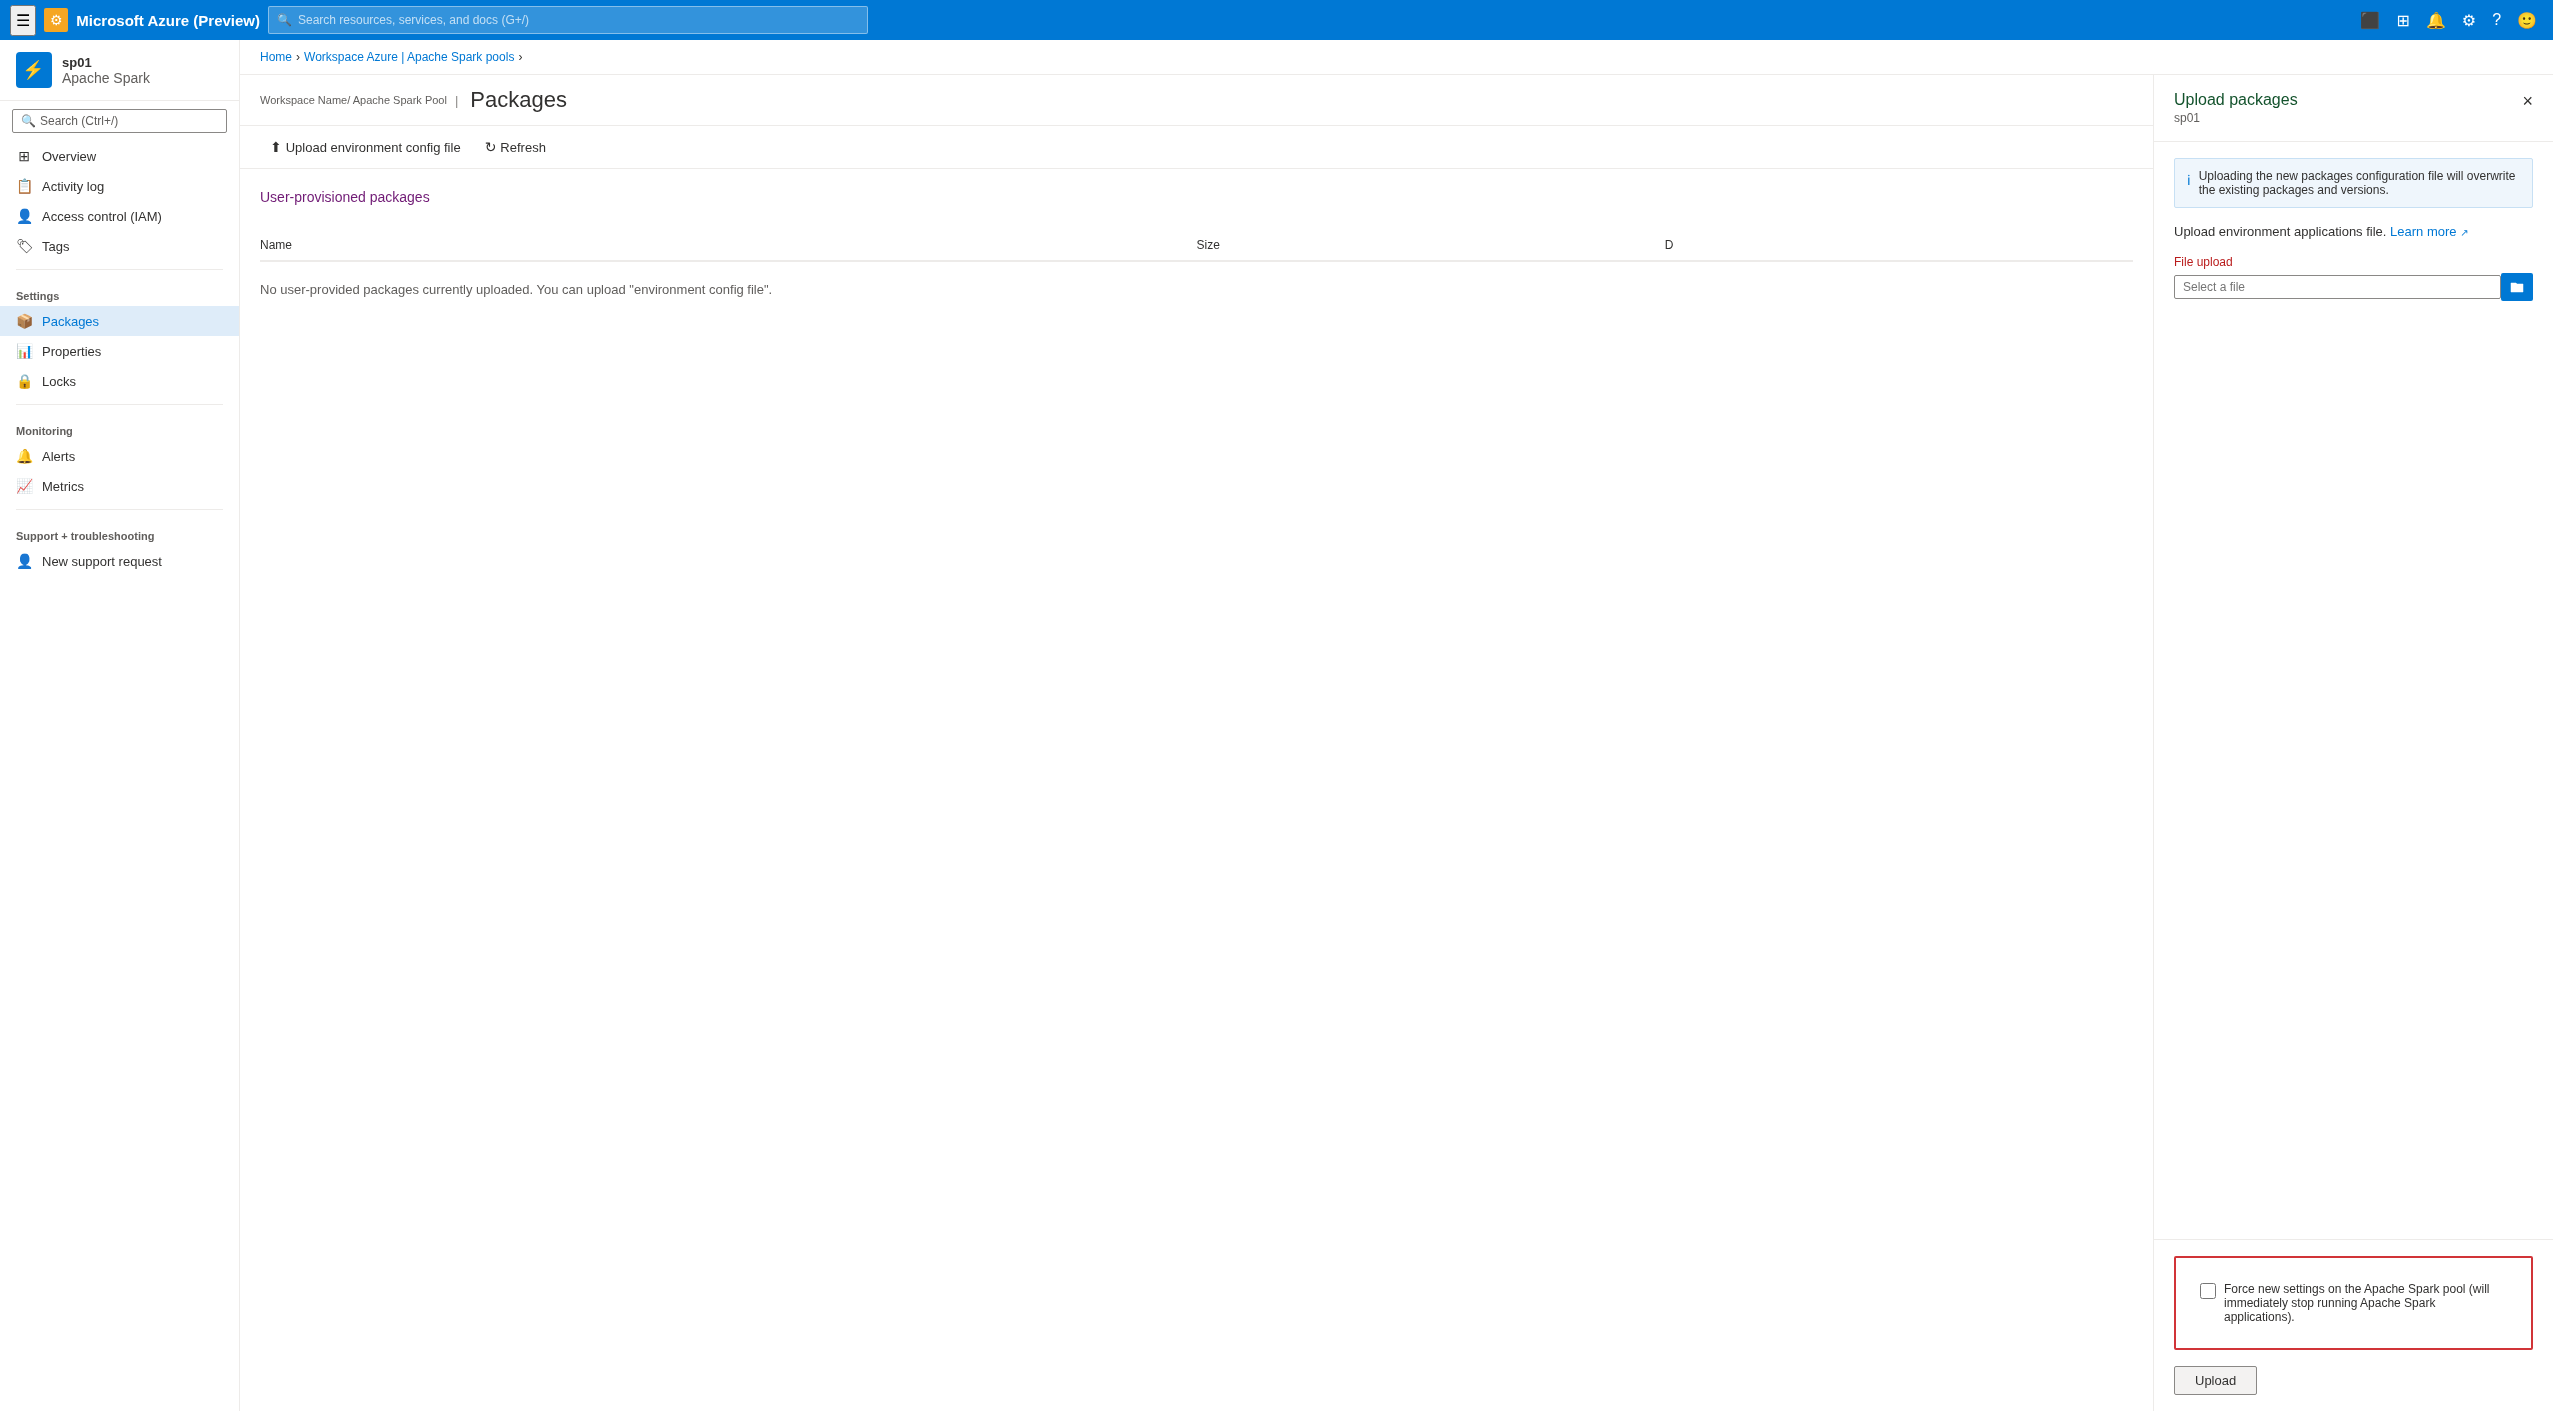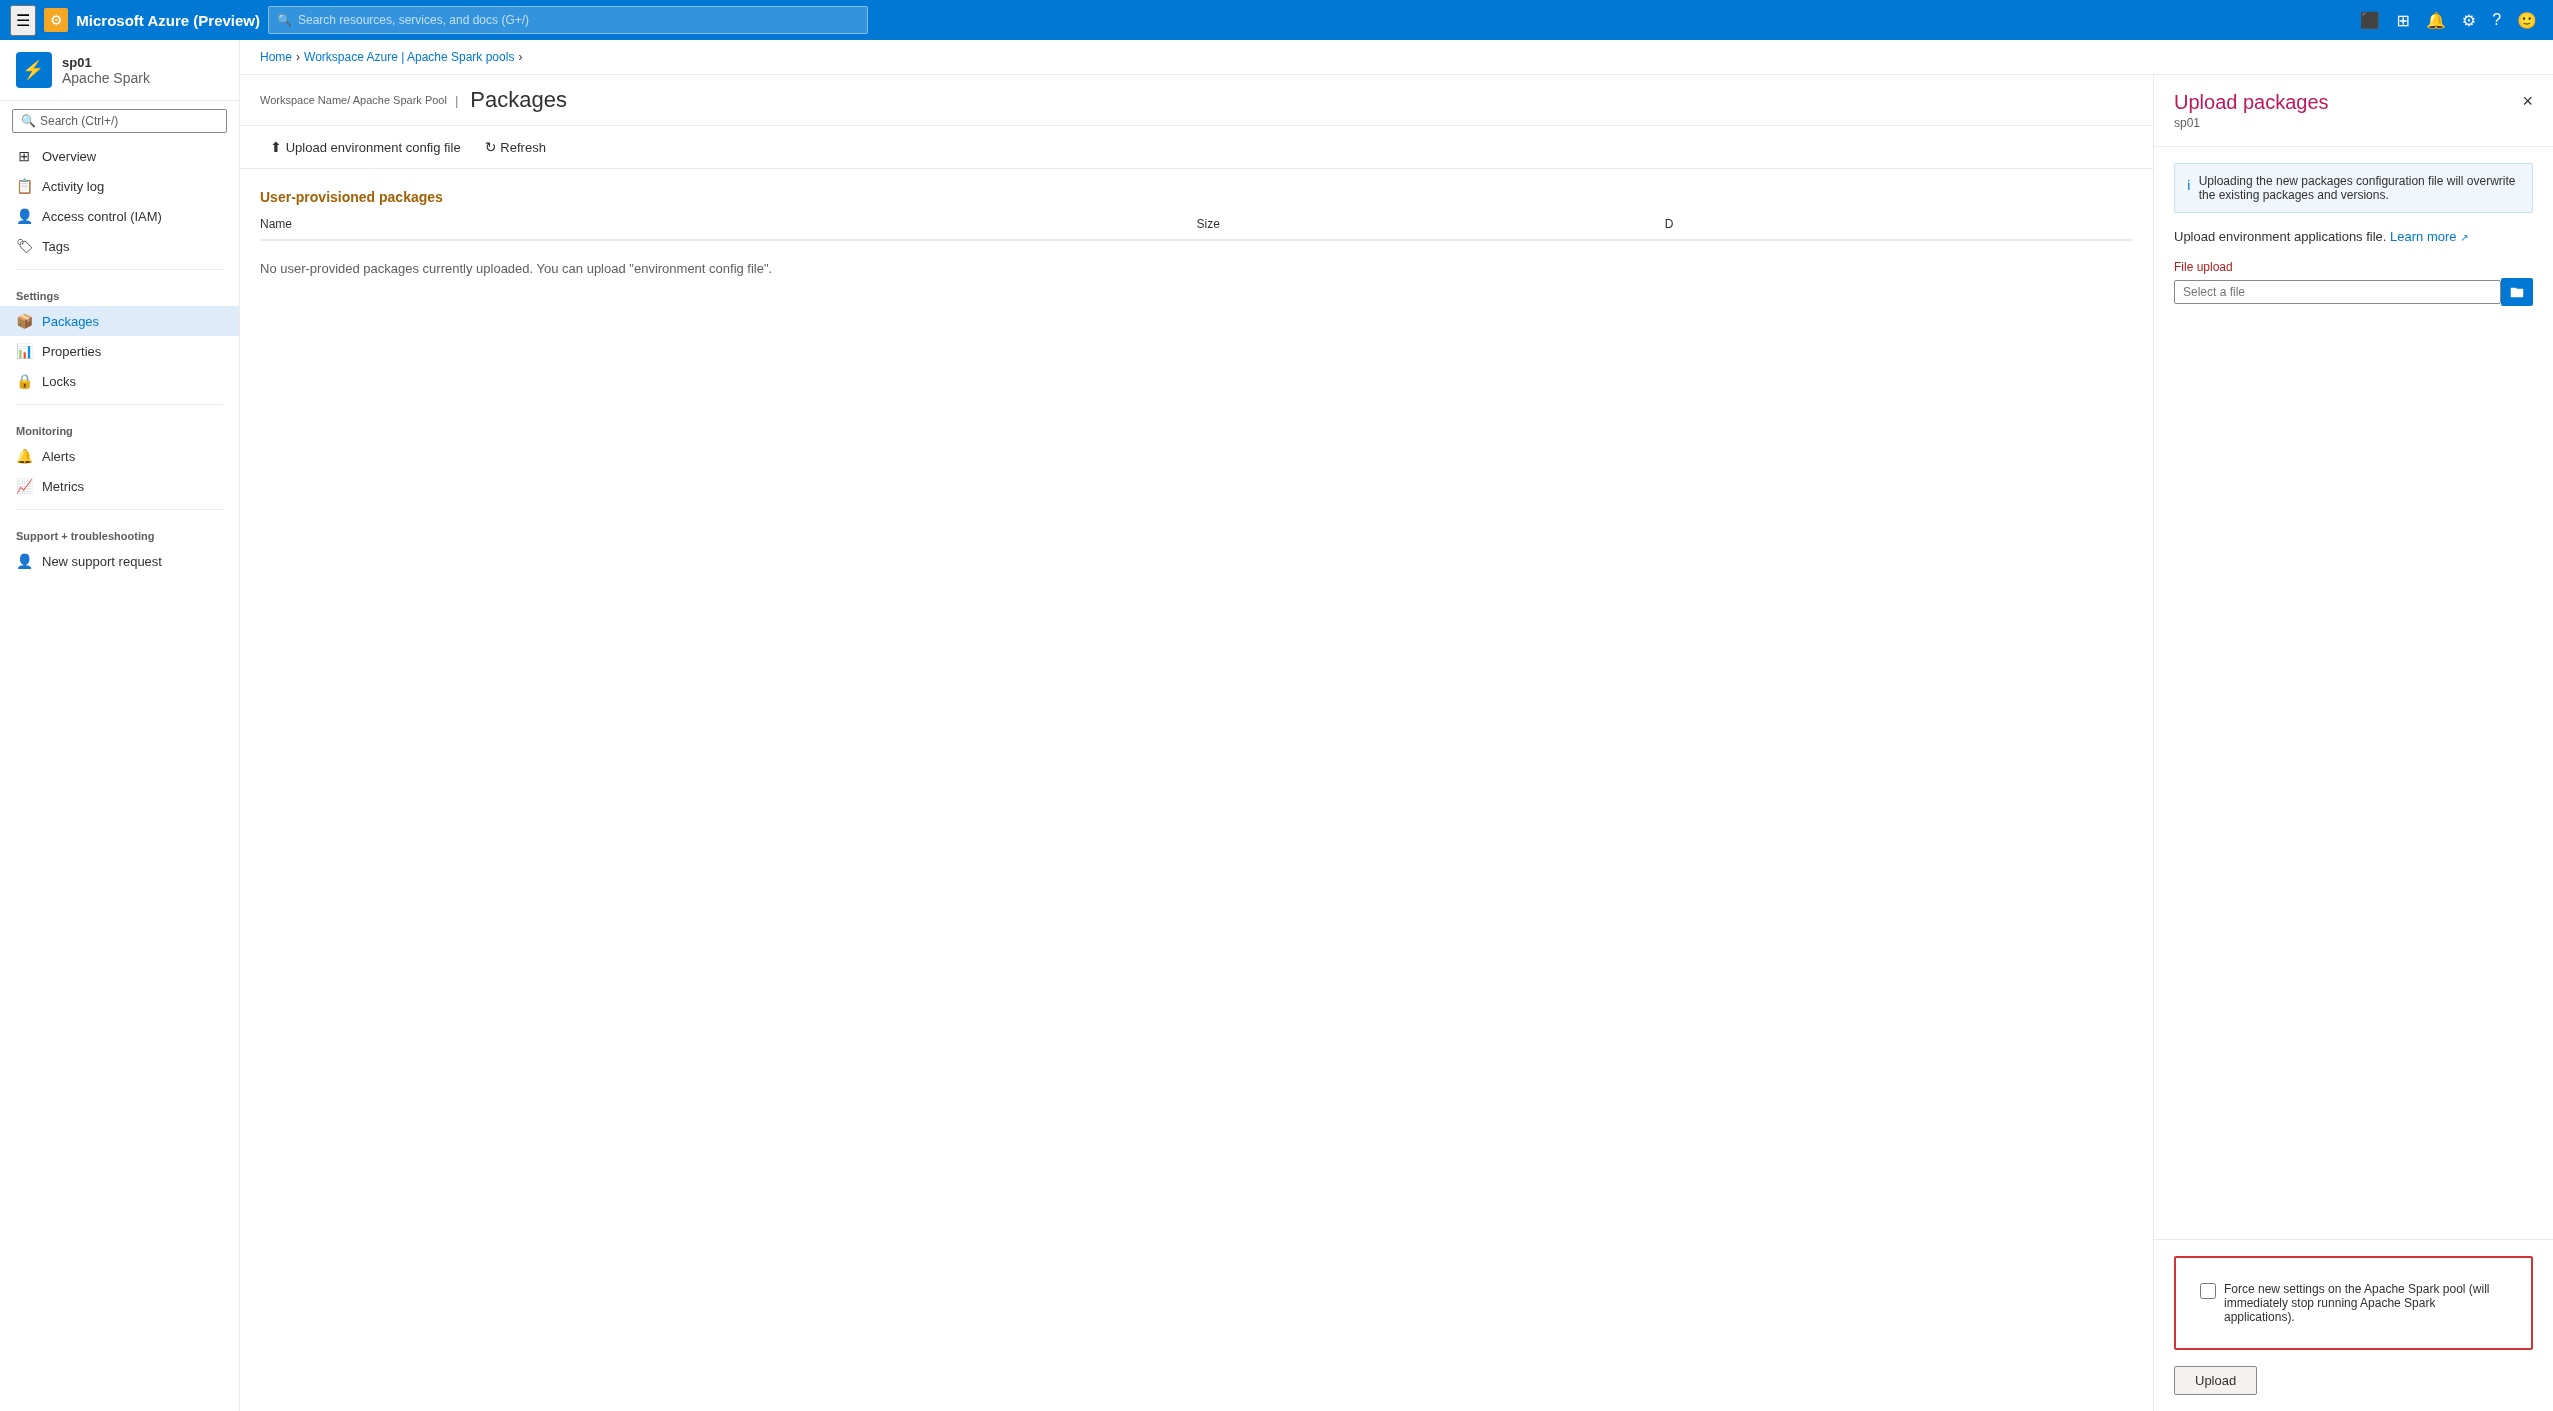--- a/index.html
+++ b/index.html
@@ -163,21 +163,21 @@
     }
     .toolbar-btn-icon { font-size: 14px; }
 
     
     .content-area {
       flex: 1;
       padding: 20px;
       overflow-y: auto;
       background: white;
     }
-    .section-title { font-size: 14px; font-weight: 700; margin-bottom: 4px; color: #a16207; }
+    .section-title { font-size: 14px; font-weight: 400; margin-bottom: 25px; color: #701a75; }
     .table-header {
       display: grid;
       grid-template-columns: 2fr 1fr 1fr;
       padding: 8px 0;
       border-bottom: 2px solid #edebe9;
       font-weight: 400;
       font-size: 12px;
       color: #323130;
     }
     .table-empty {
@@ -197,21 +197,21 @@
       height: 100%;
     }
     .right-panel-header {
       display: flex;
       align-items: flex-start;
       justify-content: space-between;
       padding: 16px 20px;
       border-bottom: 1px solid #edebe9;
       flex-shrink: 0;
     }
-    .right-panel-title { font-size: 20px; font-weight: 300; color: #be185d; }
+    .right-panel-title { font-size: 16px; font-weight: 300; color: #14532d; }
     .right-panel-subtitle { font-size: 12px; color: #605e5c; margin-top: 2px; }
     .close-btn { background: none; border: none; cursor: pointer; font-size: 18px; color: #323130; padding: 0; }
     .right-panel-body { flex: 1; padding: 16px 20px; overflow-y: auto; display: flex; flex-direction: column; gap: 16px; }
 
     .info-box {
       background: #eff6fc;
       border: 1px solid #c7e0f4;
       border-radius: 2px;
       padding: 10px 12px;
       display: flex;

